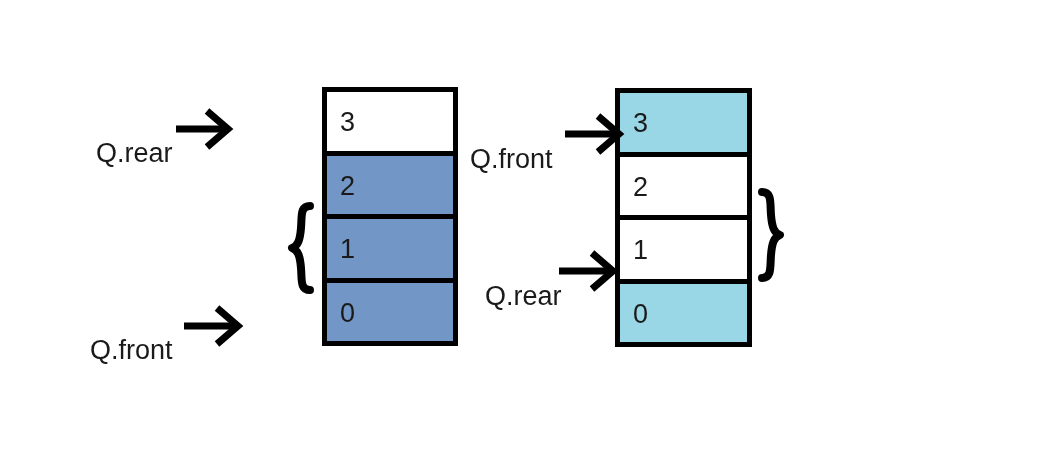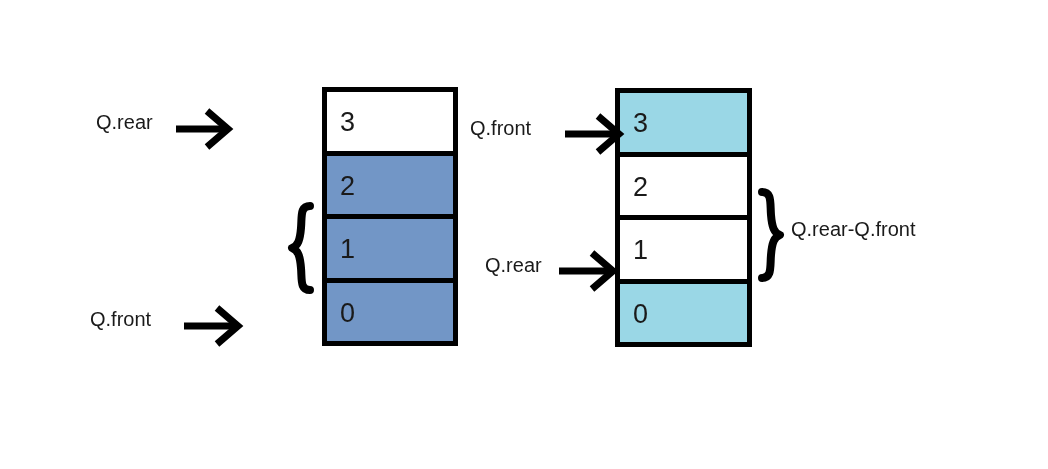--- a/index.html
+++ b/index.html
@@ -45,25 +45,26 @@
     color: #1a1a1a;
     font-family: "Liberation Sans", sans-serif;
   }
 
   #stack-left  { left: 322px; top: 87px; width: 136px; height: 259px; }
   #stack-right { left: 615px; top: 88px; width: 137px; height: 259px; }
 
   
   .label {
     position: absolute;
-    font-size: 20px;
+    font-size: 27px;
     line-height: 1;
     color: #1a1a1a;
     white-space: nowrap;
     font-family: "Liberation Sans", sans-serif;
+    margin-top: 28px;
   }
 
   #label-left-rear   { left: 96px;  top: 112px; }
   #label-left-diff   { left: 84px;  top: 239px; }
   #label-left-front  { left: 90px;  top: 309px; }
   #label-right-front { left: 470px; top: 118px; }
   #label-right-rear  { left: 485px; top: 255px; }
   #label-right-diff  { left: 791px; top: 219px; }
 
   
@@ -164,15 +165,14 @@
 
   <svg class="arrow" id="arrow-right-rear" viewBox="0 0 58 42">
     <line x1="0" y1="21" x2="49" y2="21"></line>
     <polyline points="33,3 54,21 33,39"></polyline>
   </svg>
 
   <svg class="brace" id="brace-right" viewBox="0 0 26 94">
     <path d="M4 4 C14 4 12 14 13 27 C14 39 16 45 22 47 C16 49 14 55 13 67 C12 79 14 90 4 90"></path>
   </svg>
 
-  <span class="label" id="label-right-diff">Q.rear-Q.front</span>
 
 </div>
 
 </body></html>

